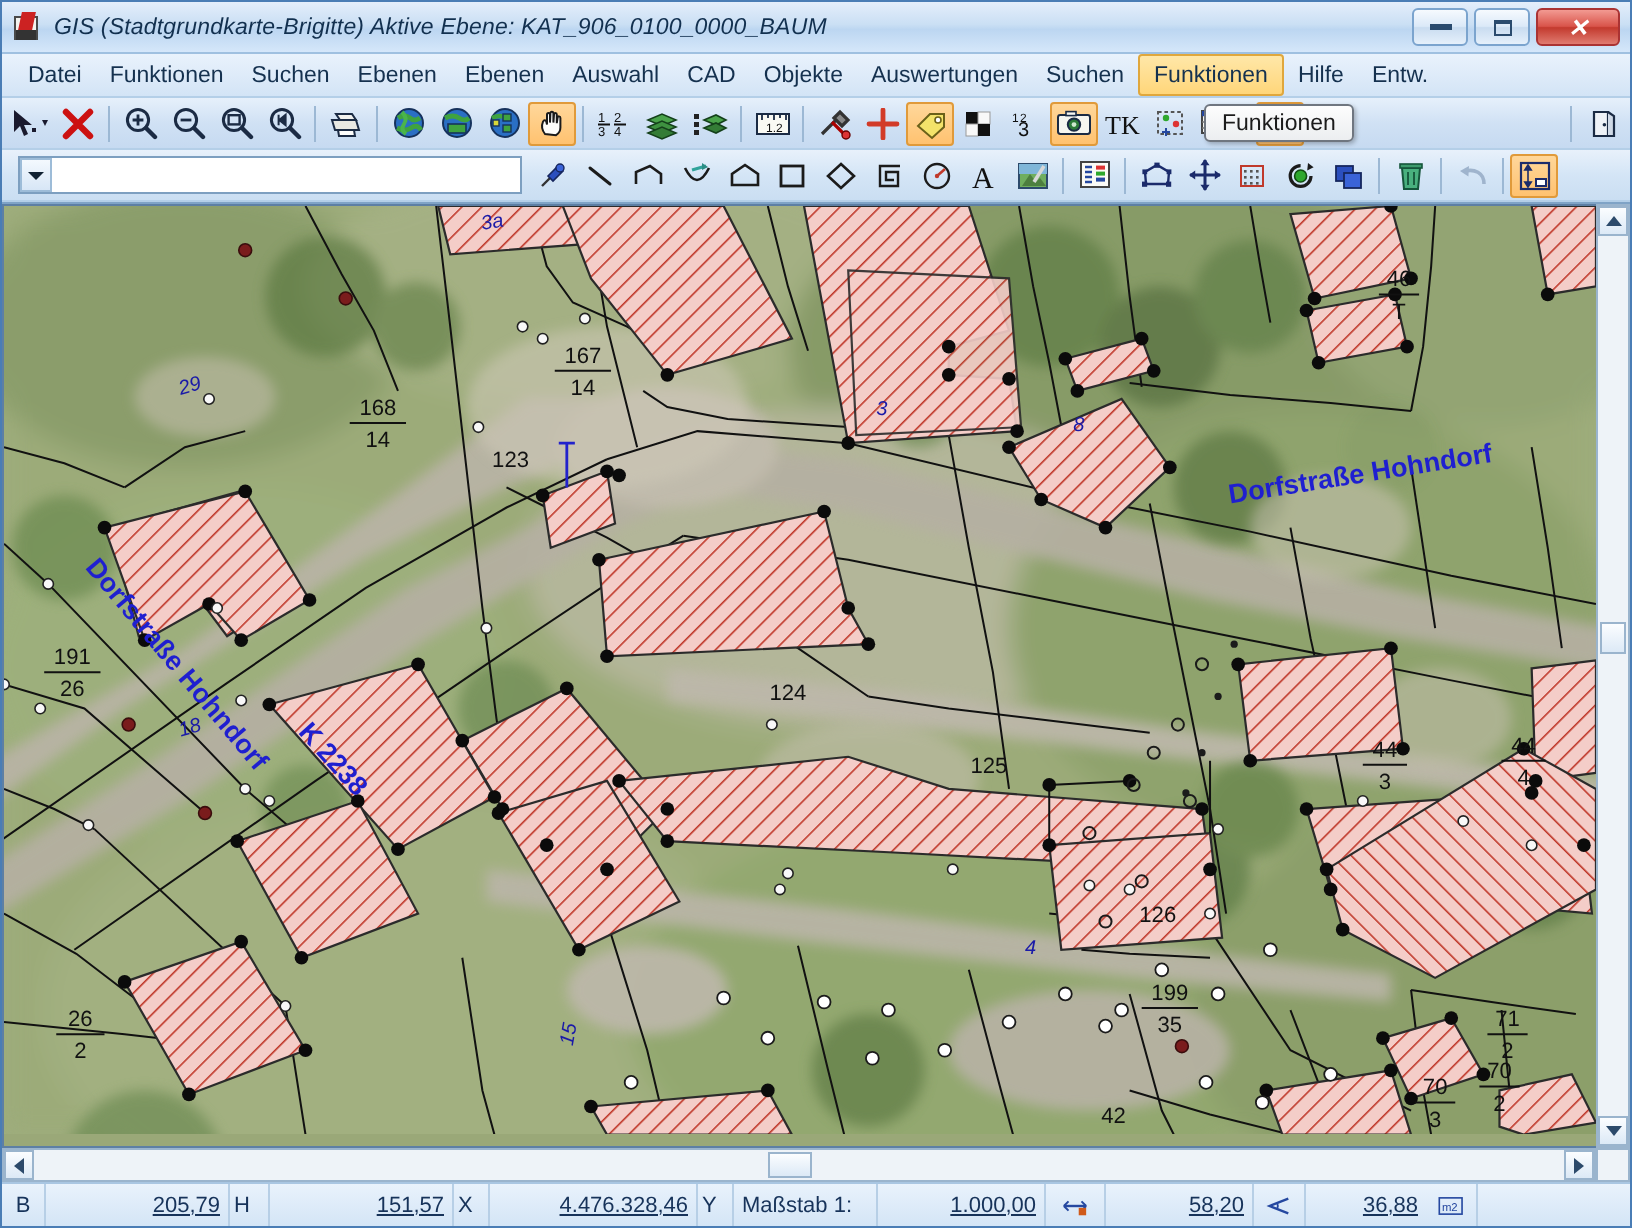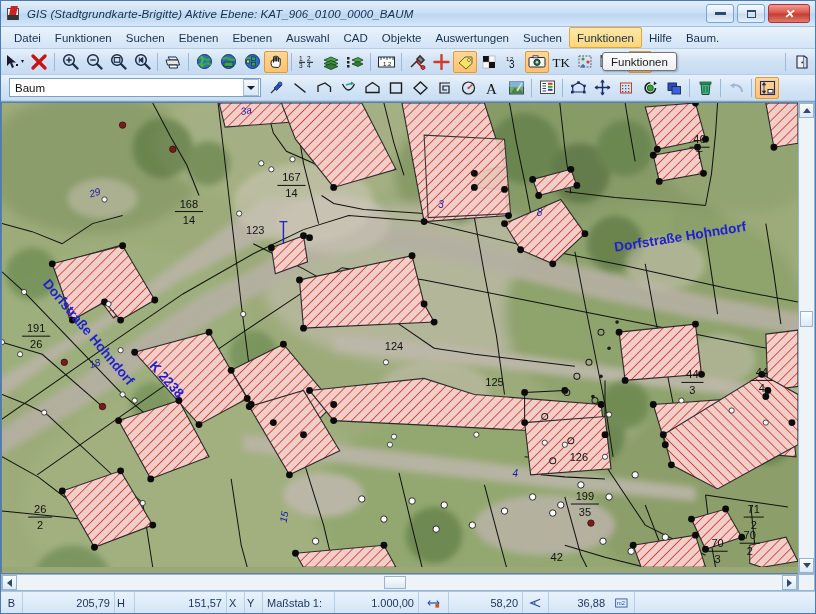--- a/index.html
+++ b/index.html
@@ -174,21 +174,21 @@
     display: flex; align-items: stretch;
     background: linear-gradient(180deg,#e9f2fc 0%, #d4e5f6 100%);
     border-top: 1px solid #a9c6e2;
     font-size: 11px; color: #17335a;
   }
   .sb-cell {
     display: flex; align-items: center; padding: 0 4px;
     border-right: 1px solid #b7cfe6;
     white-space: nowrap;
   }
-  .sb-num { justify-content: flex-end; }
+  .sb-num { justify-content: flex-end; text-decoration: underline; }
   .sb-lbl { padding-left: 2px; padding-right: 5px; }
   .sb-ico { width: 13px; height: 12px; }
 
   
   svg { display: block; }
 </style>
 </head>
 <body>
 
 <div id="app">
@@ -217,21 +217,21 @@
     <div class="menu-item">Suchen</div>
     <div class="menu-item">Ebenen</div>
     <div class="menu-item">Ebenen</div>
     <div class="menu-item">Auswahl</div>
     <div class="menu-item">CAD</div>
     <div class="menu-item">Objekte</div>
     <div class="menu-item">Auswertungen</div>
     <div class="menu-item">Suchen</div>
     <div class="menu-item active">Funktionen</div>
     <div class="menu-item">Hilfe</div>
-    <div class="menu-item">Baum.</div>
+    <div class="menu-item">Entw.</div>
   </div>
 
   <div class="toolbar">
 
     <div class="tool">
       <svg width="22" height="16" viewBox="0 0 22 16">
         <path d="M3 1 L3 12 L6 9 L8 14 L10 13 L8 8.5 L12 8.5 Z" fill="#1a1a2e"></path>
         <rect x="12" y="10" width="2" height="2" fill="#1a1a2e"></rect>
         <path d="M17 6 l3 0 l-1.5 3 z" fill="#1a1a2e"></path>
       </svg>
@@ -435,21 +435,20 @@
         <circle cx="9.2" cy="8.4" r="0.9" fill="#1b2b44"></circle>
       </svg>
     </div>
 
     <div class="tooltip">Funktionen</div>
   </div>
 
   <div class="toolbar tb2">
 
     <div class="combo">
-      <div class="cval" title="Ebene wählen">Baum</div>
       <div class="carrow">
           <div class="tri-d"></div>
         </div>
     </div>
 
     <div class="tool">
       <svg width="16" height="16" viewBox="0 0 16 16">
         <path d="M3 13 L7.5 8.5" stroke="#333" stroke-width="1.2"></path>
         <path d="M6 8 L11 3 L13.5 5.5 L8.5 10.5 Z" fill="#2b4fbe" stroke="#16265e" stroke-width=".8"></path>
         <circle cx="12" cy="4" r="2" fill="#3a63d8" stroke="#16265e" stroke-width=".7"></circle>
@@ -1037,20 +1036,21 @@
     </div>
     <div class="corner"></div>
   </div>
 
   <div class="statusbar">
     <div class="sb-cell" style="width:22px;justify-content:center;">B</div>
     <div class="sb-cell sb-num" style="width:92px;">205,79</div>
     <div class="sb-cell sb-lbl" style="width:20px;">H</div>
     <div class="sb-cell sb-num" style="width:92px;">151,57</div>
     <div class="sb-cell sb-lbl" style="width:18px;">X</div>
+    <div class="sb-cell sb-num" style="width:104px;">4.476.328,46</div>
     <div class="sb-cell sb-lbl" style="width:18px;">Y</div>
     <div class="sb-cell" style="width:72px;">Maßstab 1:</div>
     <div class="sb-cell sb-num" style="width:84px;">1.000,00</div>
     <div class="sb-cell" style="width:30px;justify-content:center;">
       <svg class="sb-ico" viewBox="0 0 14 12">
         <path d="M1 6 L13 6" stroke="#2548a0" stroke-width="1.3"></path>
         <path d="M1 6 L3.5 3.5 M1 6 L3.5 8.5 M13 6 L10.5 3.5 M13 6 L10.5 8.5" stroke="#2548a0" stroke-width="1.1" fill="none"></path>
         <rect x="9" y="7" width="4" height="4" fill="#d05a1a"></rect>
       </svg>
     </div>

